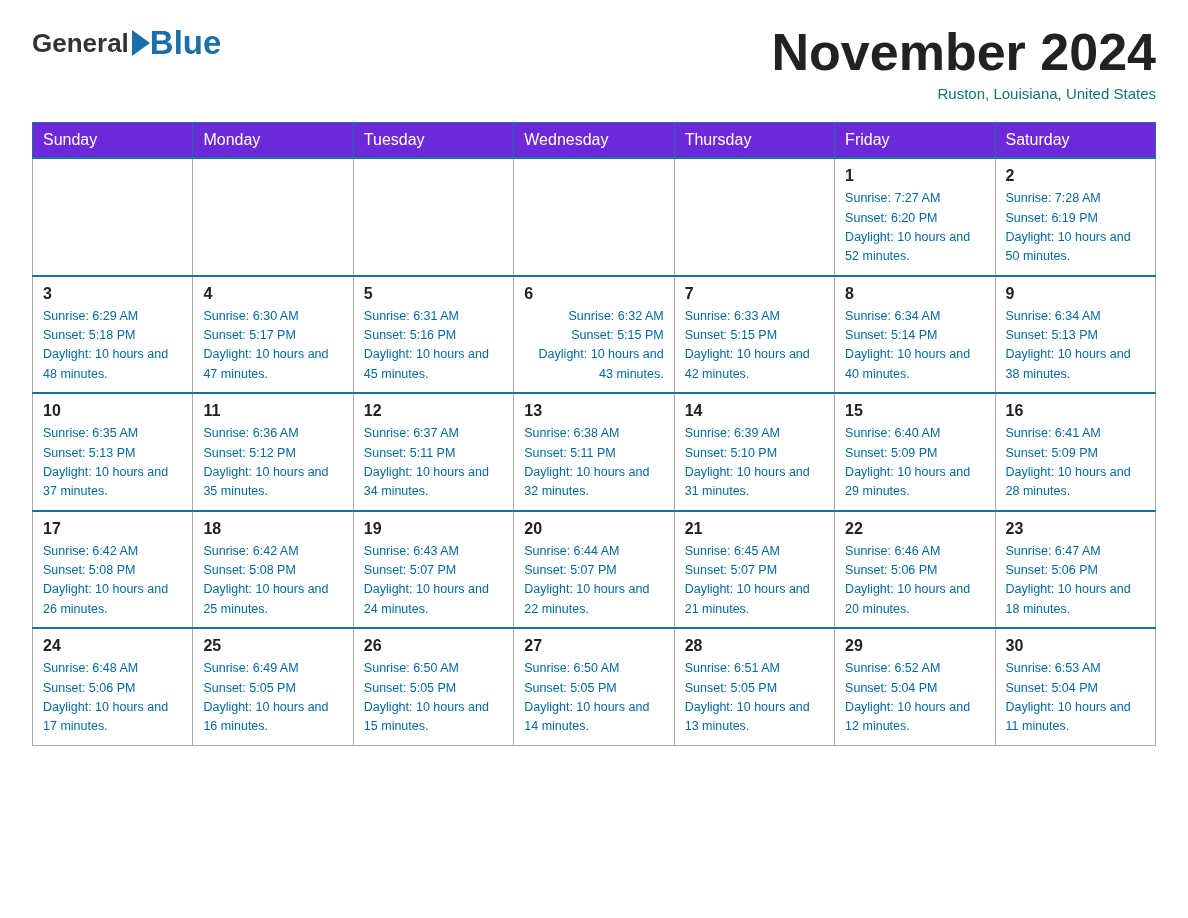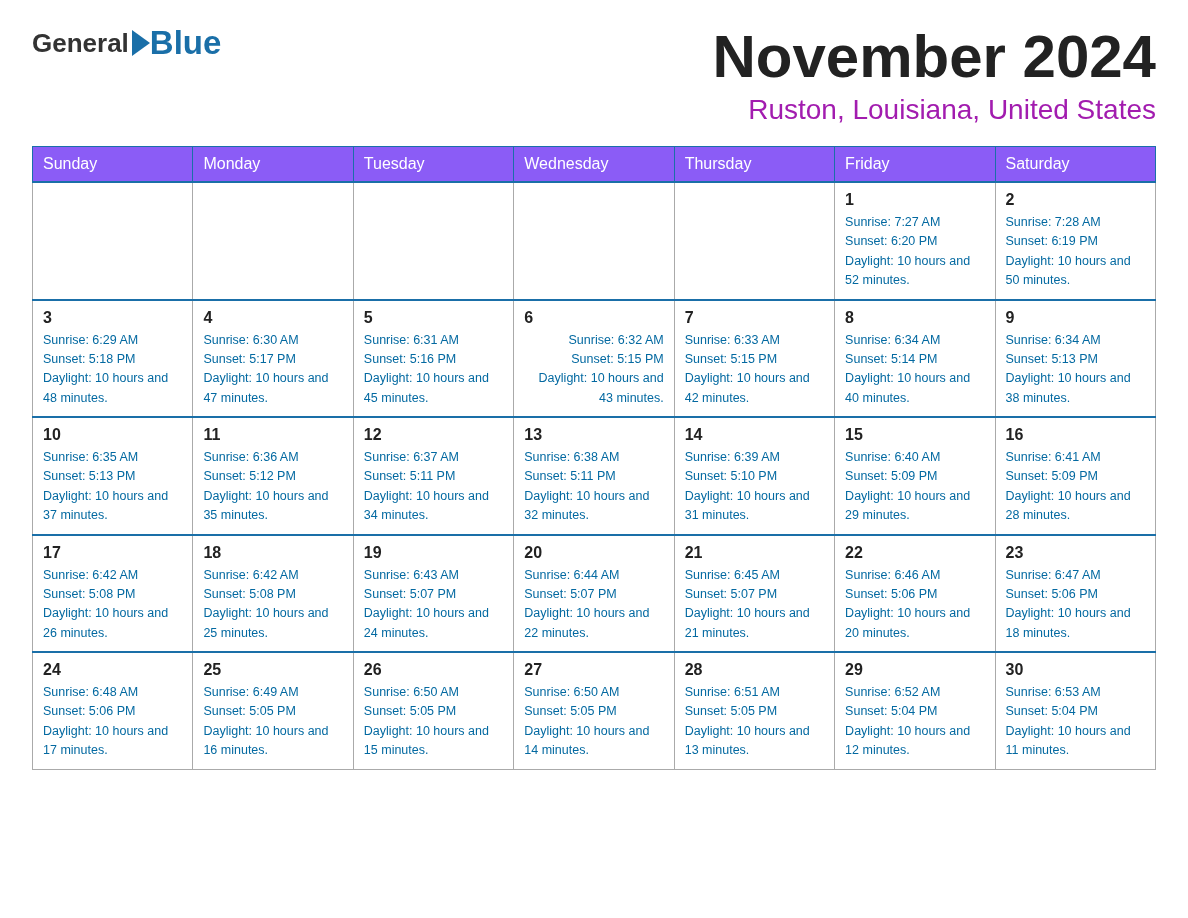--- a/index.html
+++ b/index.html
@@ -14,37 +14,37 @@
     .header-area {
       display: flex;
       justify-content: space-between;
       align-items: flex-start;
       margin-bottom: 20px;
     }
     .title-area {
       text-align: right;
     }
     .month-title {
-      font-size: 60px;
+      font-size: 52px;
       font-weight: bold;
       color: #222;
       line-height: 1.1;
     }
     .location-title {
-      font-size: 28px;
-      color: #a21caf;
+      font-size: 15px;
+      color: #0f766e;
       margin-top: 4px;
     }
     .calendar {
       width: 100%;
       border-collapse: collapse;
       border: 1px solid #999;
     }
     .calendar th {
-      background-color: #8b5cf6;
+      background-color: #6d28d9;
       color: #fff;
       font-size: 16px;
       font-weight: normal;
       padding: 8px 10px;
       text-align: left;
       border: 1px solid #1a6fa8;
     }
     .calendar td {
       vertical-align: top;
       padding: 8px 10px;

